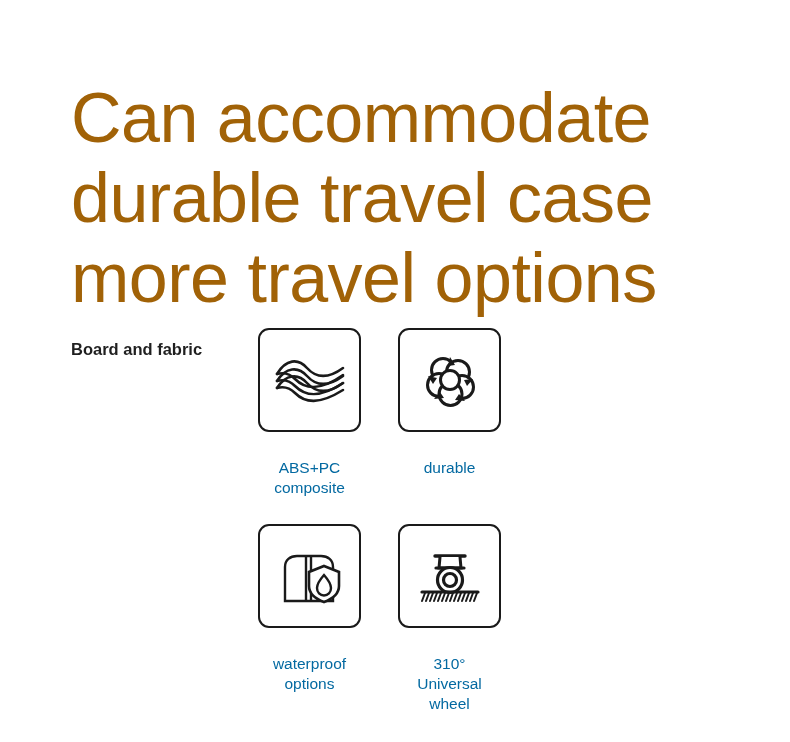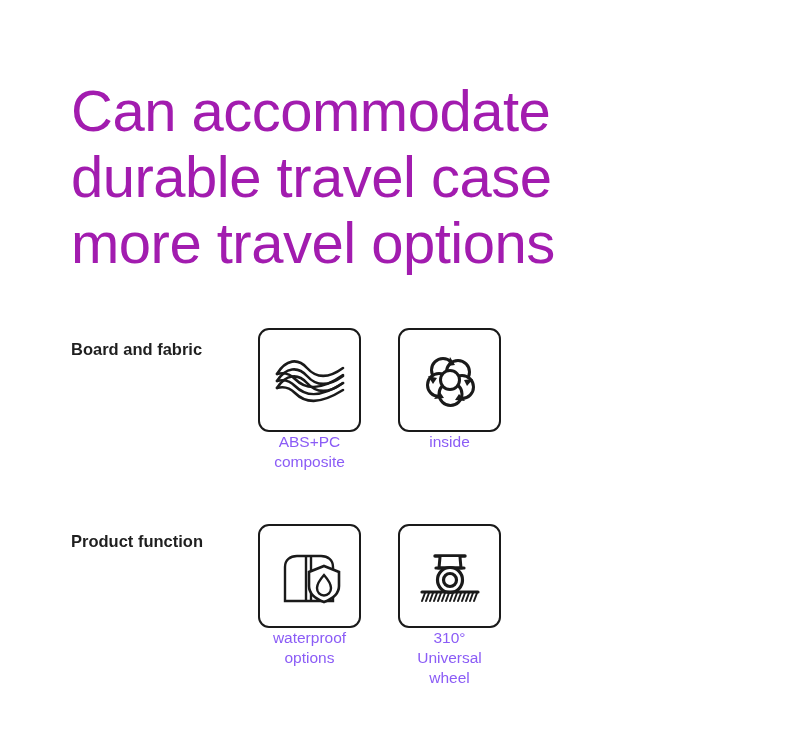--- a/index.html
+++ b/index.html
@@ -15,25 +15,25 @@
     overflow: hidden;
     position: relative;
   }
 
   
   .headline {
     position: absolute;
     left: 71px;
     top: 78px;
     width: 640px;
-    font-size: 58px;
-    line-height: 66px;
+    font-size: 70px;
+    line-height: 80px;
     font-weight: 400;
     letter-spacing: -0.5px;
-    color: #a21caf;
+    color: #a16207;
     white-space: pre-line;
   }
 
   
   .rows {
     position: absolute;
     left: 0;
     top: 328px;
     width: 712px;
   }
@@ -71,25 +71,25 @@
     border: 2.5px solid #1a1a1a;
     border-radius: 11px;
     box-sizing: border-box;
     display: flex;
     align-items: center;
     justify-content: center;
     background: #ffffff;
   }
   .icon-box svg { display: block; }
   .card-caption {
-    margin-top: 0;
+    margin-top: 26px;
     font-size: 15.5px;
     line-height: 20px;
     text-align: center;
-    color: #8b5cf6;
+    color: #0369a1;
     white-space: pre-line;
   }
 </style>
 </head>
 <body>
 
 <div class="headline">Can accommodate
 durable travel case
 more travel options</div>
 
@@ -133,29 +133,28 @@
               <g fill="#1a1a1a">
                 <path d="M31 8 L36 16 L29 17 Z"></path>
                 <path d="M9 27 L18 29 L14 35 Z"></path>
                 <path d="M54 30 L45 31 L48 37 Z"></path>
                 <path d="M15 50 L21 43 L25 49 Z"></path>
                 <path d="M46 52 L40 45 L36 51 Z"></path>
               </g>
             </svg>
           </span>
         </div>
-        <div class="card-caption">inside</div>
+        <div class="card-caption">durable</div>
       </div>
 
     </div>
   </div>
 
   <div class="feature-row row-2">
 
-    <div class="row-label">Product function</div>
 
     <div class="cards">
 
       <div class="card">
         <div class="icon-box">
           <span>
             <svg width="66" height="62" viewBox="0 0 66 62" fill="none">
               <path d="M8 22 C8 15, 13 11, 20 11 L44 11 C51 11, 56 15, 56 22 L56 56 L8 56 Z" stroke="#1a1a1a" stroke-width="2.4" fill="#ffffff"></path>
               <line x1="29" y1="11" x2="29" y2="56" stroke="#1a1a1a" stroke-width="2.4"></line>
               <line x1="34" y1="11" x2="34" y2="56" stroke="#1a1a1a" stroke-width="2.4"></line>

